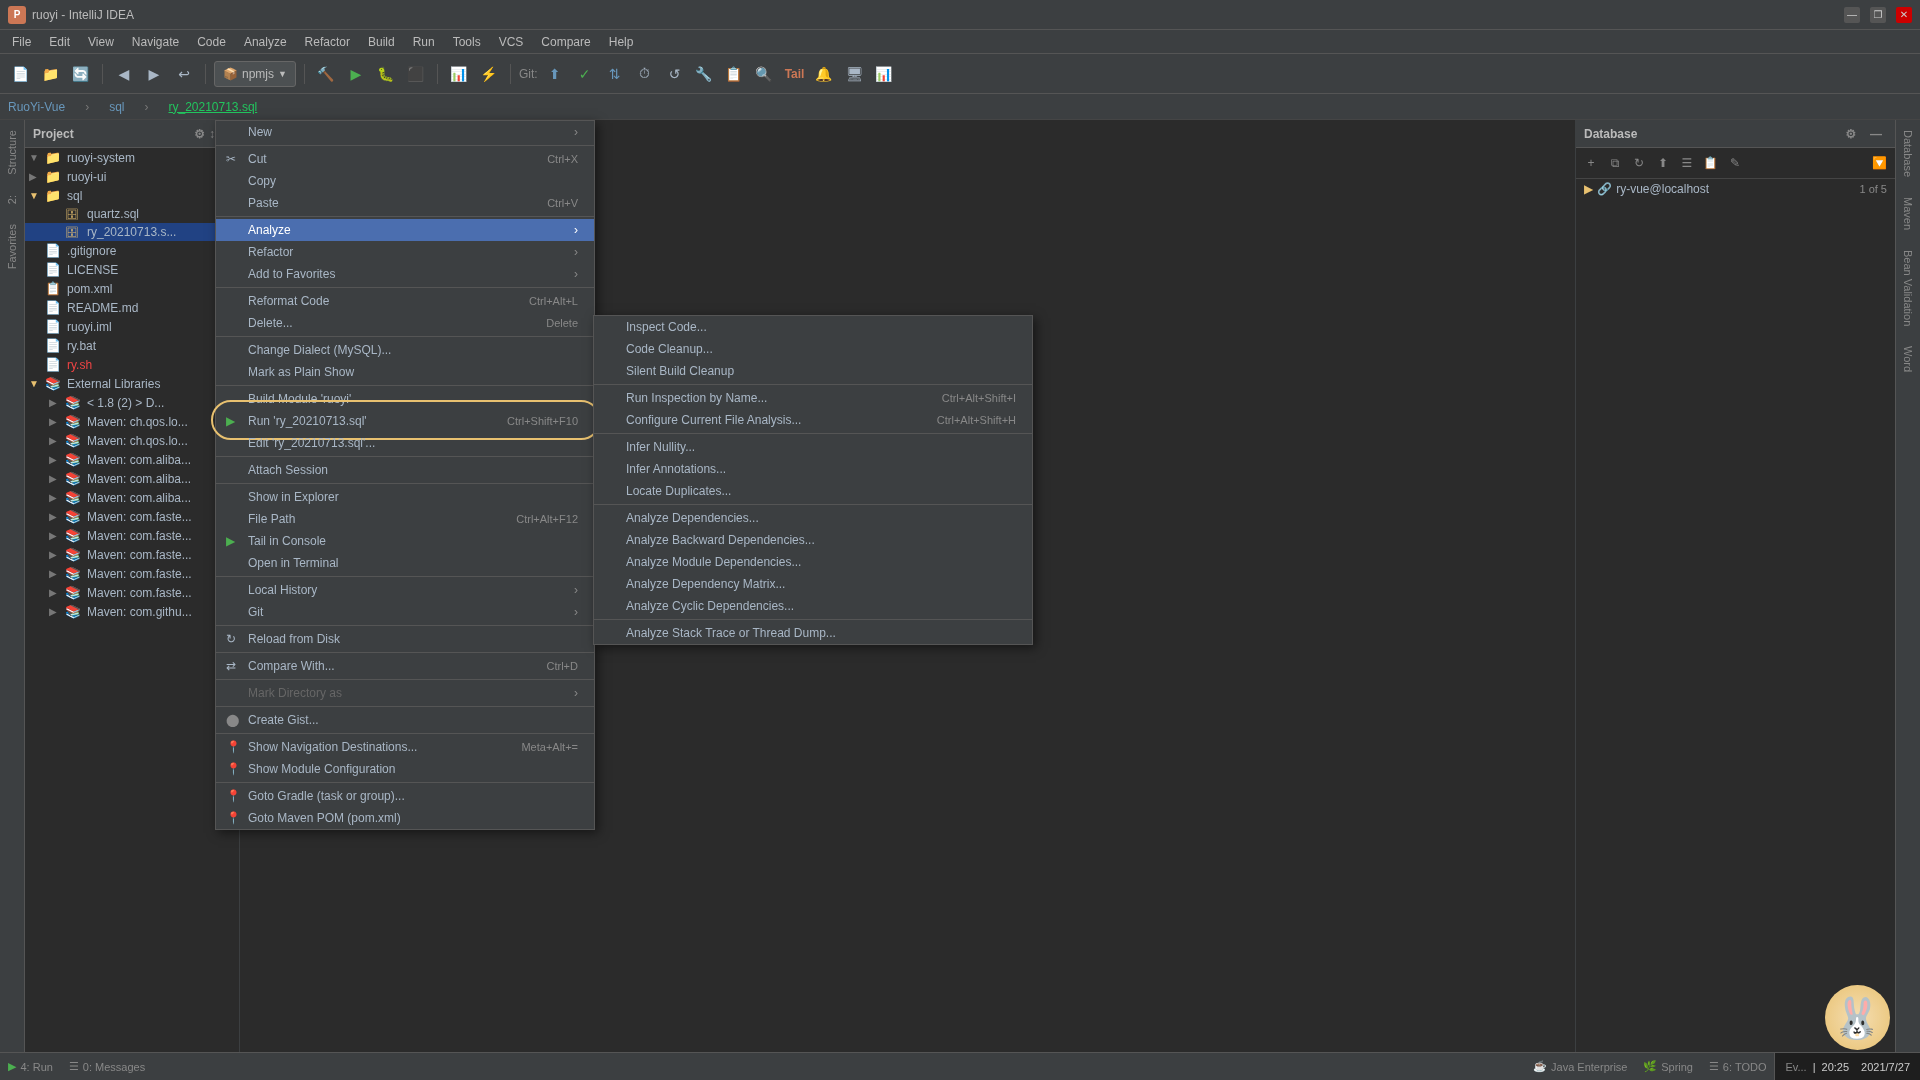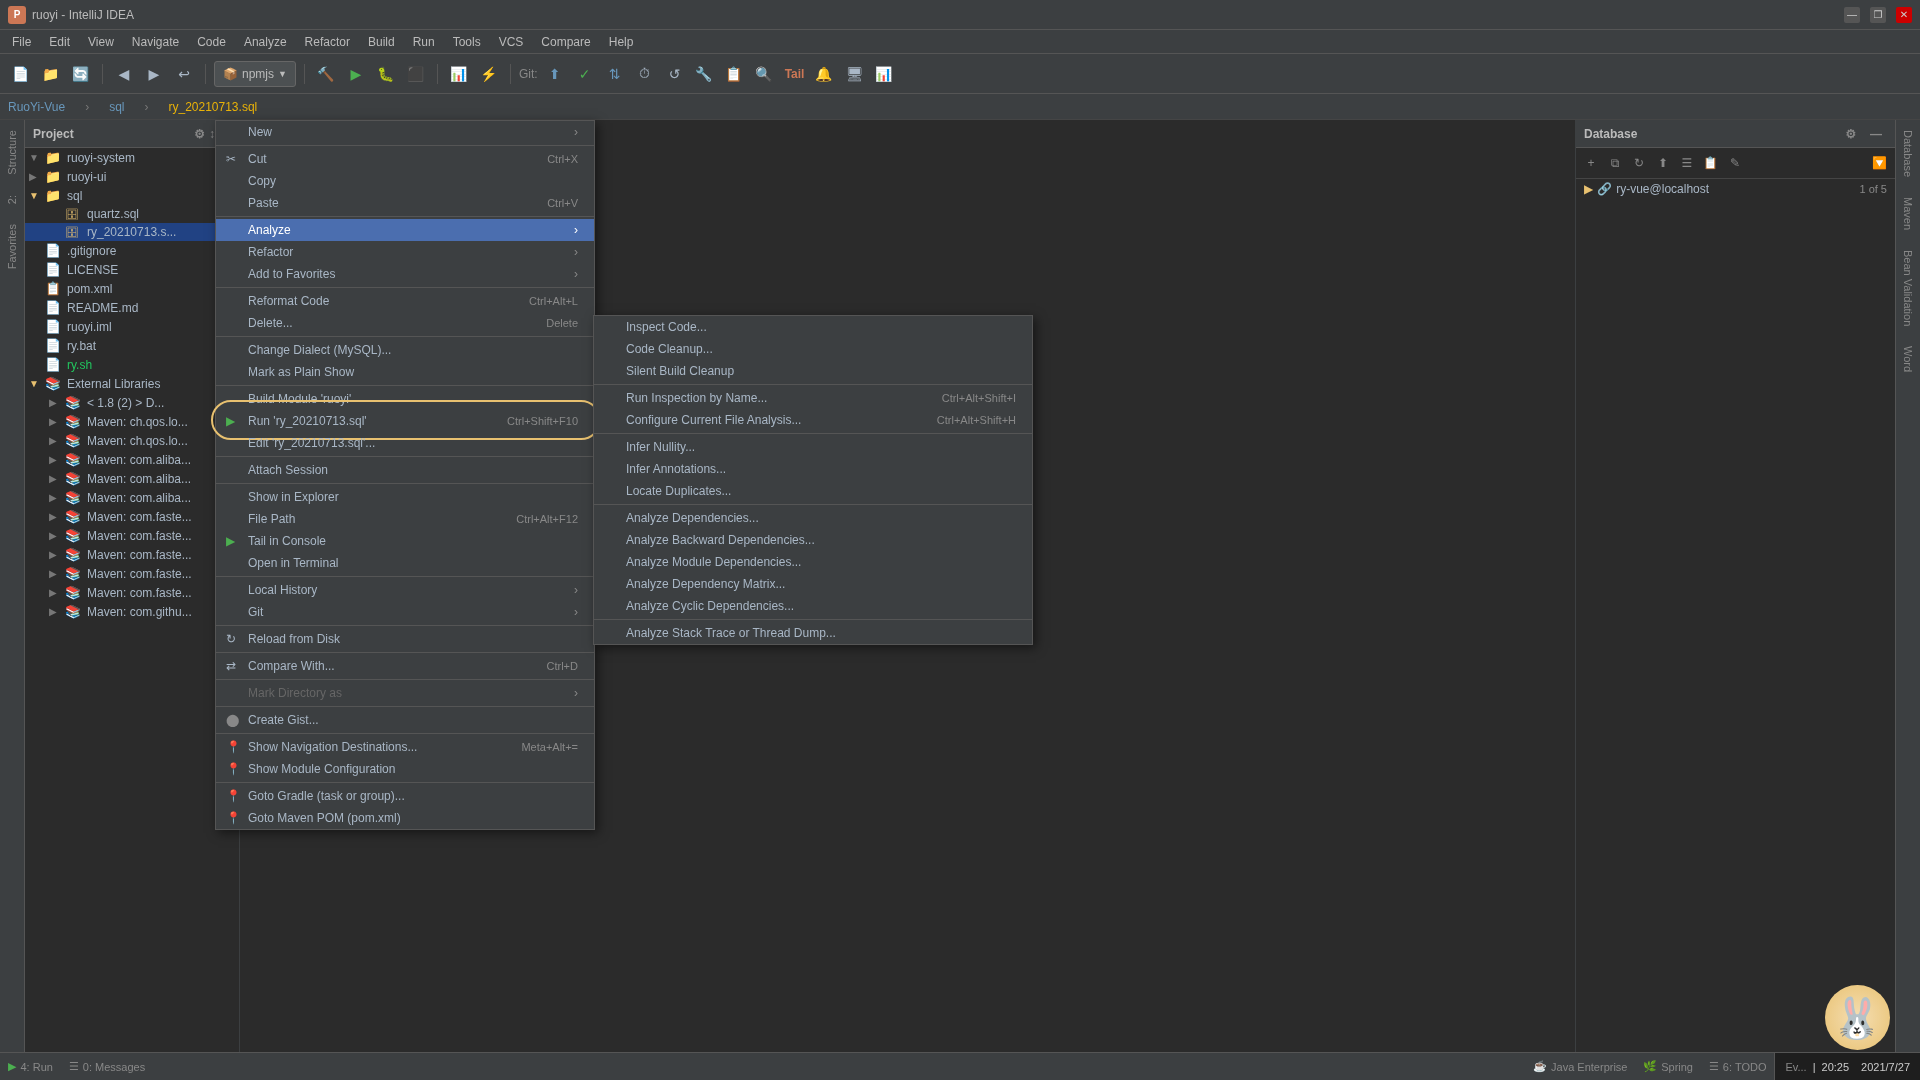--- a/index.html
+++ b/index.html
@@ -416,21 +416,21 @@
   <div class="toolbar-btn" style="color:#c00;">🔔</div>
   <div class="toolbar-btn">🖥</div>
   <div class="toolbar-btn">📊</div>
 </div>
 
 <div id="breadcrumb-bar">
   <span class="breadcrumb-item">RuoYi-Vue</span>
   <span class="breadcrumb-sep">›</span>
   <span class="breadcrumb-item">sql</span>
   <span class="breadcrumb-sep">›</span>
-  <span class="breadcrumb-item" style="color:#eab308;">ry_20210713.sql</span>
+  <span class="breadcrumb-item" style="color:#22c55e;text-decoration:underline;">ry_20210713.sql</span>
 </div>
 
 <div id="main-layout" style="display:flex; height:calc(1080px - 30px - 24px - 40px - 26px); position:relative;">
 
   <div class="left-side-tabs">
     <div class="left-side-tab">Structure</div>
     <div class="left-side-tab">2:</div>
     <div class="left-side-tab">Favorites</div>
   </div>
 
@@ -496,21 +496,21 @@
         <span style="color:#a9b7c6;">ruoyi.iml</span>
       </div>
       <div class="tree-item" style="padding-left:4px;">
         <span class="tree-arrow"> </span>
         <span class="tree-icon">📄</span>
         <span style="color:#a9b7c6;">ry.bat</span>
       </div>
       <div class="tree-item" style="padding-left:4px;">
         <span class="tree-arrow"> </span>
         <span class="tree-icon">📄</span>
-        <span style="color:#22c55e;">ry.sh</span>
+        <span style="color:#ef4444;">ry.sh</span>
       </div>
       <div class="tree-item" style="padding-left:4px;">
         <span class="tree-arrow" style="color:#e8c170;">▼</span>
         <span class="tree-icon">📚</span>
         <span style="color:#a9b7c6;">External Libraries</span>
       </div>
       <div class="tree-item" style="padding-left:24px;">
         <span class="tree-arrow">▶</span>
         <span class="tree-icon">📚</span>
         <span style="color:#a9b7c6;">&lt; 1.8 (2) &gt; D...</span>

